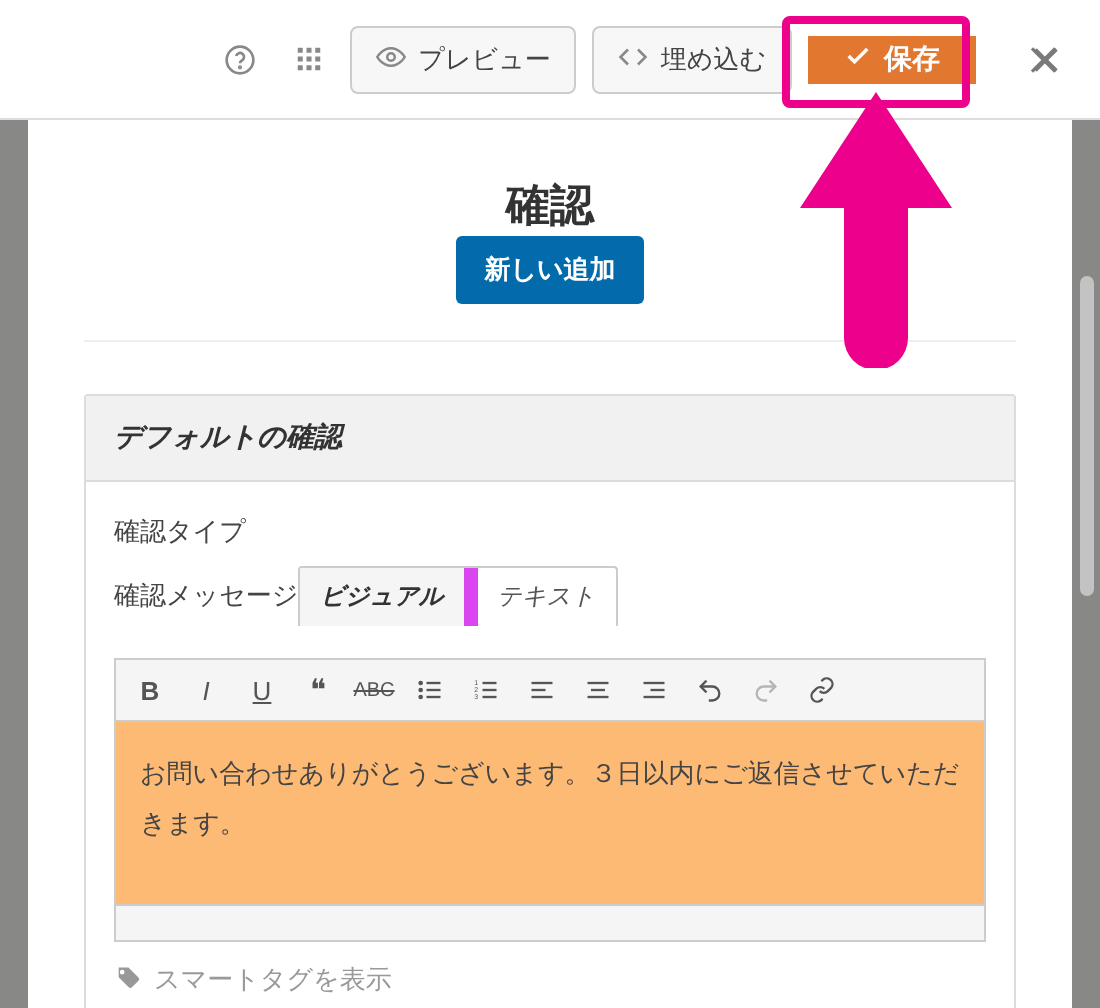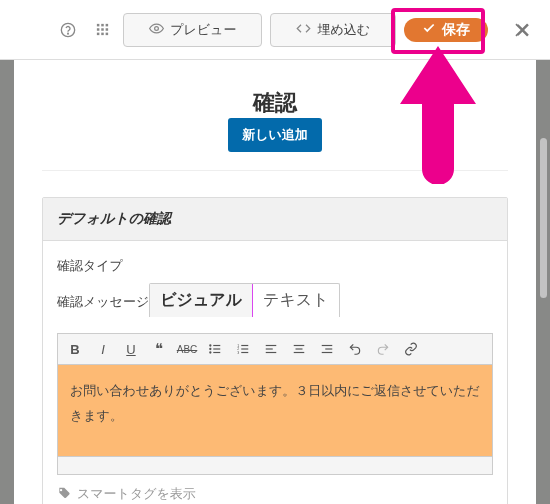--- a/index.html
+++ b/index.html
@@ -36,34 +36,34 @@
     cursor: pointer;
     border-radius: 3px;
   }
   .tb-btn {
     display: inline-flex;
     align-items: center;
     gap: 6px;
     border: 1px solid #ccc;
     border-radius: 4px;
     background: #f7f7f7;
-    padding: 7px 25px;
+    padding: 7px 12px;
     font-size: 13px;
     color: #444;
     cursor: pointer;
   }
   .tb-btn svg, .tb-btn .icon-span { color:#888; }
   .tb-save {
     display: inline-flex;
     align-items: center;
     gap: 6px;
     background: #e27730;
     color: #fff;
     border: none;
-    border-radius: 12px;
+    border-radius: 0;
     padding: 3px 18px;
     font-size: 14px;
     font-weight: 600;
     cursor: pointer;
   }
   .tb-close {
     margin-left: 12px;
     width: 30px; height: 30px;
     display:flex;align-items:center;justify-content:center;
     color:#7a7a7a;
@@ -181,25 +181,26 @@
   }
   .tabs {
     display:flex;
     border:1px solid #ccc;
     border-bottom:none;
     border-radius:2px 2px 0 0;
     overflow:hidden;
   }
   .tab {
     padding:6px 10px;
-    font-size:16px;
+    font-size:12px;
     color:#555;
     cursor:pointer;
-  }
-  .tab + .tab { border-left:1px solid #d946ef; }
+    font-style:italic;
+  }
+  .tab + .tab { border-left:7px solid #d946ef; }
   .tab.active { background:#f5f5f5; color:#333; font-weight:600; }
 
   .editor-toolbar {
     border:1px solid #ccc;
     background:#f5f5f5;
     padding:6px 8px;
     display:flex;
     gap:10px;
     align-items:center;
   }

